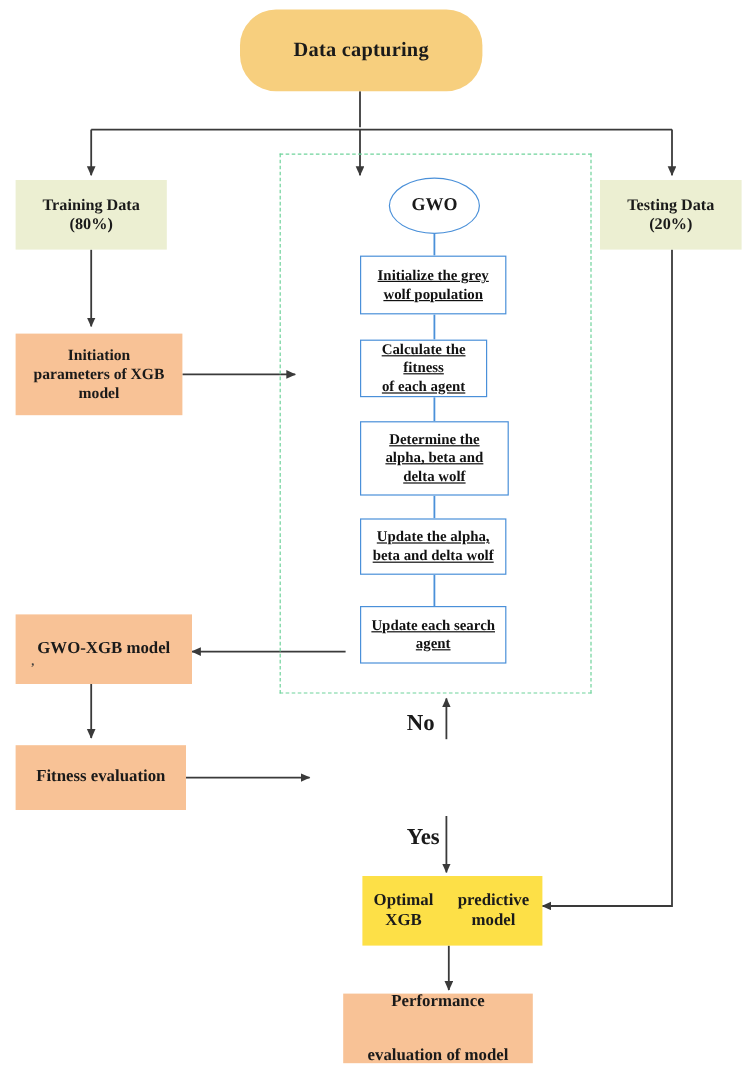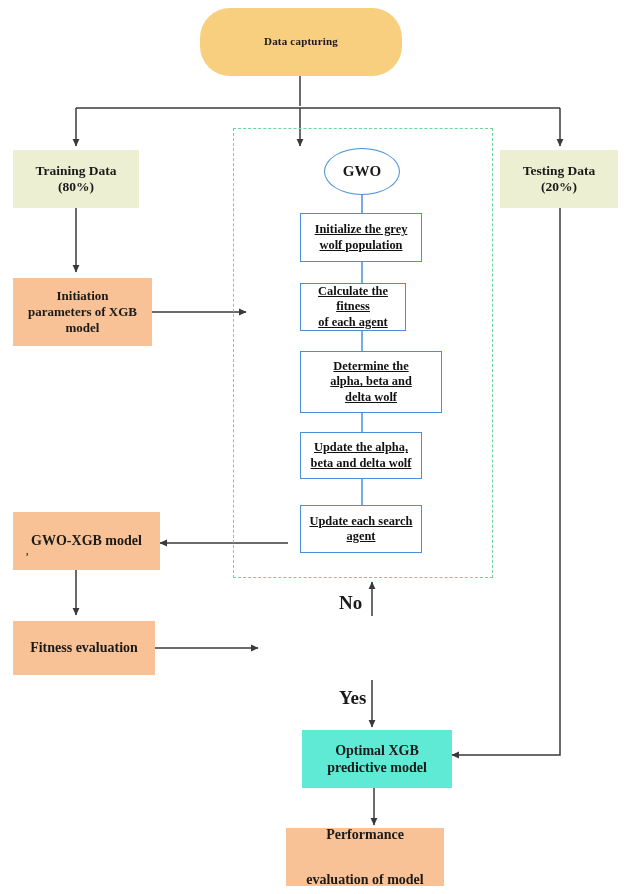--- a/index.html
+++ b/index.html
@@ -5,21 +5,21 @@
   html,body{margin:0;padding:0;background:#ffffff;}
   body{width:629px;height:894px;position:relative;overflow:hidden;
        font-family:"Liberation Serif",serif;}
   #canvas{position:absolute;left:0;top:0;width:629px;height:894px;}
   svg.wires{position:absolute;left:0;top:0;width:629px;height:894px;overflow:visible;}
 
   .node{position:absolute;box-sizing:border-box;display:flex;align-items:center;
         justify-content:center;text-align:center;font-weight:bold;color:#1a1a1a;
         line-height:1.22;}
 
-  .pill{border-radius:30px;font-size:11px;letter-spacing:.2px;font-family:Liberation Serif, serif;}
+  .pill{border-radius:30px;font-size:17px;letter-spacing:.2px;font-family:Liberation Serif, serif;}
   .data-box{font-size:13.5px;}
   .peach{font-size:13px;}
   .gwo-step{border:1.4px solid #4a90d9;background:#ffffff;font-size:12.4px;
             font-weight:bold;color:#111;text-decoration:underline;}
   .gwo-circle{border:1.6px solid #4a90d9;background:#ffffff;border-radius:50%;
               font-size:15px;}
   .hex{position:absolute;display:flex;align-items:center;justify-content:center;
        text-align:center;font-weight:bold;font-size:14px;color:#1a1a1a;
        clip-path:polygon(7.5% 0%, 92.5% 0%, 100% 50%, 92.5% 100%, 7.5% 100%, 0% 50%);}
   .dashed-container{position:absolute;box-sizing:border-box;
@@ -107,21 +107,21 @@
   <div class="node gwo-step" style="left:300px;top:213px;width:122px;height:49px;flex-direction:column;">
     <span>Initialize the grey</span>
     <span>wolf population</span>
   </div>
 
   <div class="node gwo-step" style="left:300px;top:283px;width:106px;height:48px;flex-direction:column;">
     <span>Calculate the fitness</span>
     <span>of each agent</span>
   </div>
 
-  <div class="node gwo-step" style="left:300px;top:351px;width:142px;height:62px;flex-direction:column;">
+  <div class="node gwo-step" style="left:300px;top:351px;width:124px;height:62px;flex-direction:column;">
     <span>Determine the</span>
     <span>alpha, beta and</span>
     <span>delta wolf</span>
   </div>
 
   <div class="node gwo-step" style="left:300px;top:432px;width:122px;height:47px;flex-direction:column;">
     <span>Update the alpha,</span>
     <span>beta and delta wolf</span>
   </div>
 
@@ -136,21 +136,21 @@
   <span class="tiny-mark" style="left:26px;top:546px;">,</span>
 
   <div class="node peach" style="left:13px;top:621px;width:142px;height:54px;background:#f8c296;font-size:14px;">
     <span>Fitness evaluation</span>
   </div>
 
 
   <span class="edge-label" style="left:339px;top:592px;">No</span>
   <span class="edge-label" style="left:339px;top:687px;">Yes</span>
 
-  <div class="node peach" style="left:302px;top:730px;width:150px;height:58px;background:#5eead4;flex-direction:column;font-size:14px;">
+  <div class="node peach" style="left:302px;top:730px;width:150px;height:58px;background:#fde047;flex-direction:row;font-size:14px;">
     <span>Optimal XGB</span>
     <span>predictive model</span>
   </div>
 
   <div class="node peach" style="left:286px;top:828px;width:158px;height:58px;background:#f8c296;flex-direction:column;font-size:14px;gap:28px;">
     <span>Performance</span>
     <span>evaluation of model</span>
   </div>
 
 </div>

